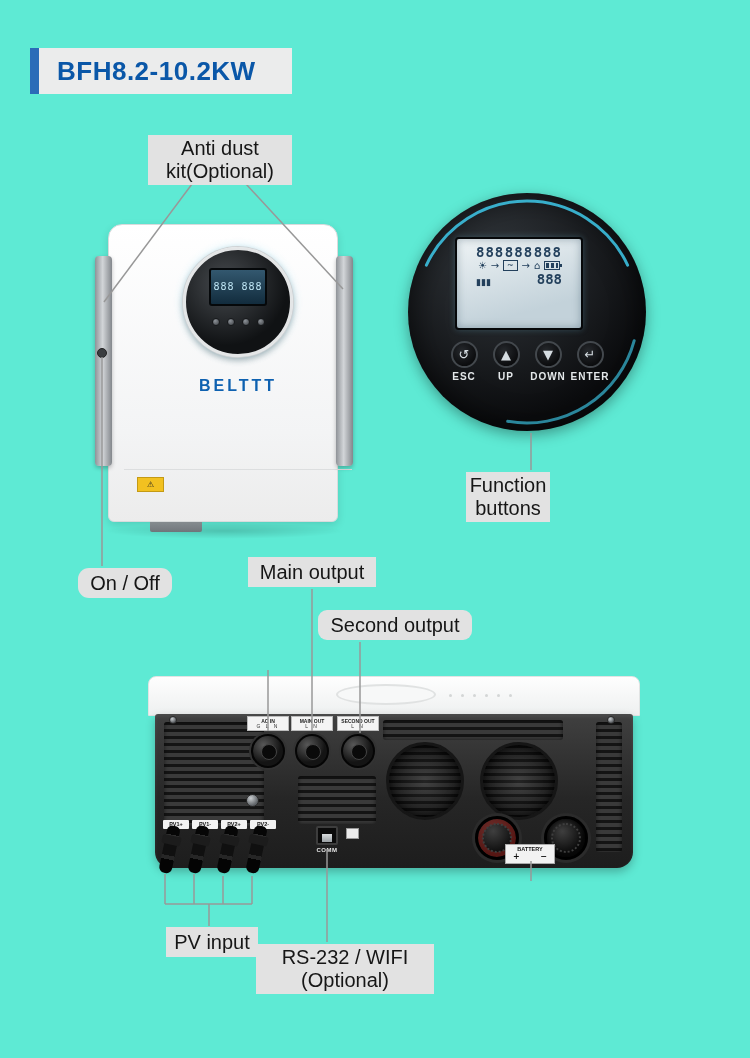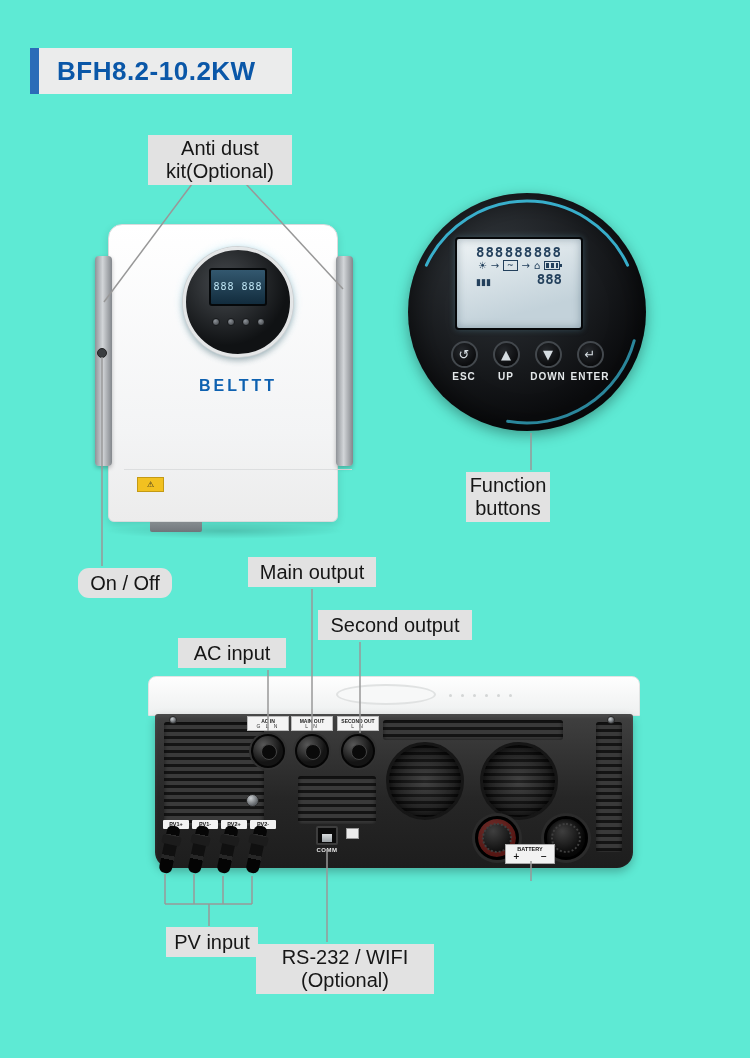--- a/index.html
+++ b/index.html
@@ -312,22 +312,21 @@
     <line x1="327" y1="849" x2="327" y2="942"></line>
     <line x1="531" y1="861" x2="531" y2="881"></line>
   </svg>
 
   <div class="callout double" style="left:148px; top:135px; width:144px;">
     <span>Anti dust</span>
     <span>kit(Optional)</span>
   </div>
   <div class="callout single" style="left:78px; top:568px; width:94px;border-radius:11px;">On / Off</div>
   <div class="callout single" style="left:248px; top:557px; width:128px;">Main output</div>
-  <div class="callout single" style="left:318px; top:610px; width:154px;">Second output</div>
-  <div class="callout single" style="left:178px; top:638px; width:108px;">AC input</div>
+  <div class="callout single" style="left:318px; top:610px; width:154px;border-radius:9px;">Second output</div>
   <div class="callout double" style="left:466px; top:472px; width:84px;">
     <span>Function</span>
     <span>buttons</span>
   </div>
   <div class="callout single" style="left:166px; top:927px; width:92px;">PV input</div>
   <div class="callout double" style="left:256px; top:944px; width:178px;">
     <span>RS-232 / WIFI</span>
     <span>(Optional)</span>
   </div>
 

